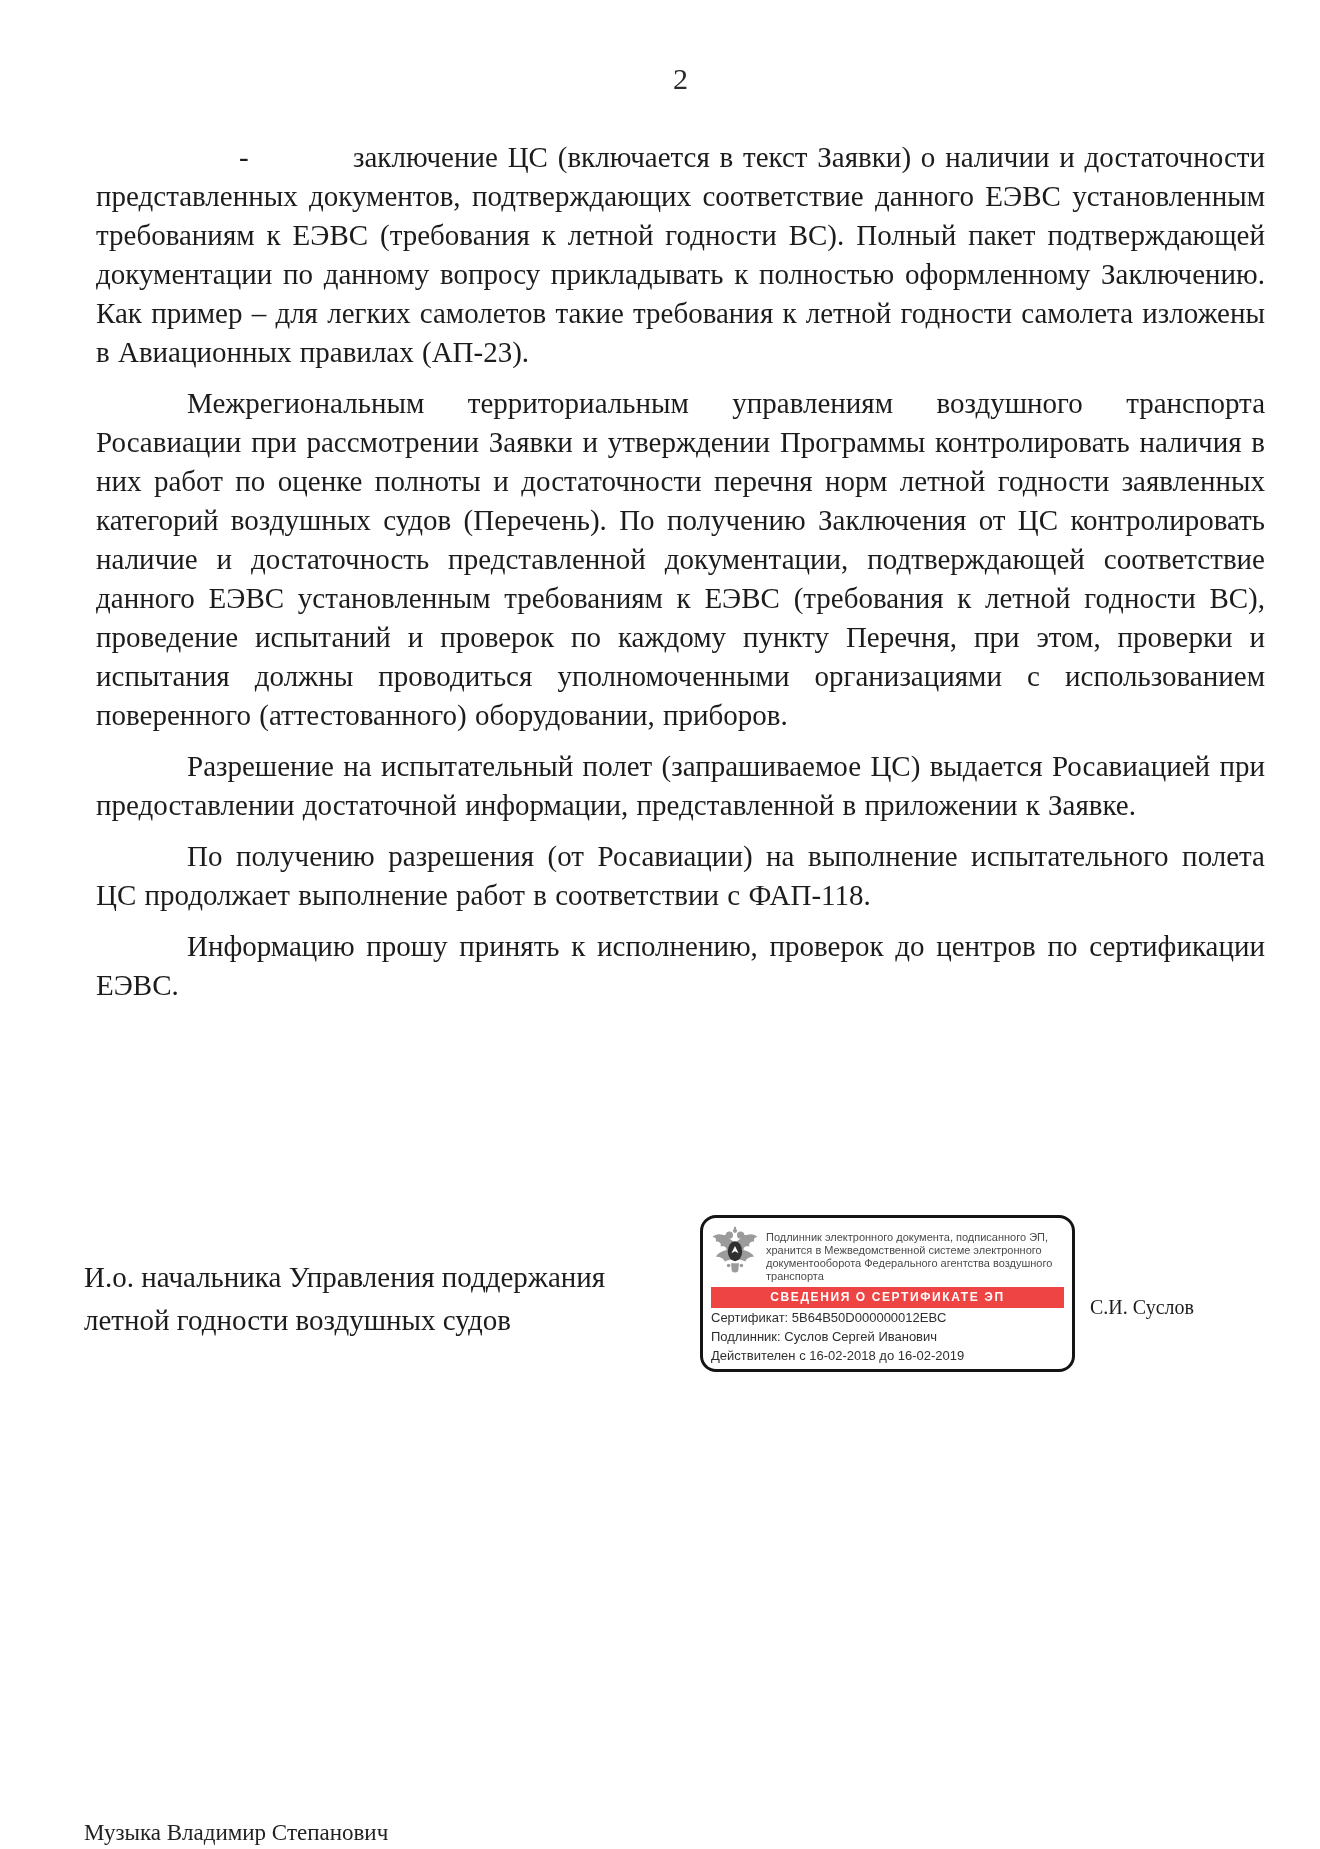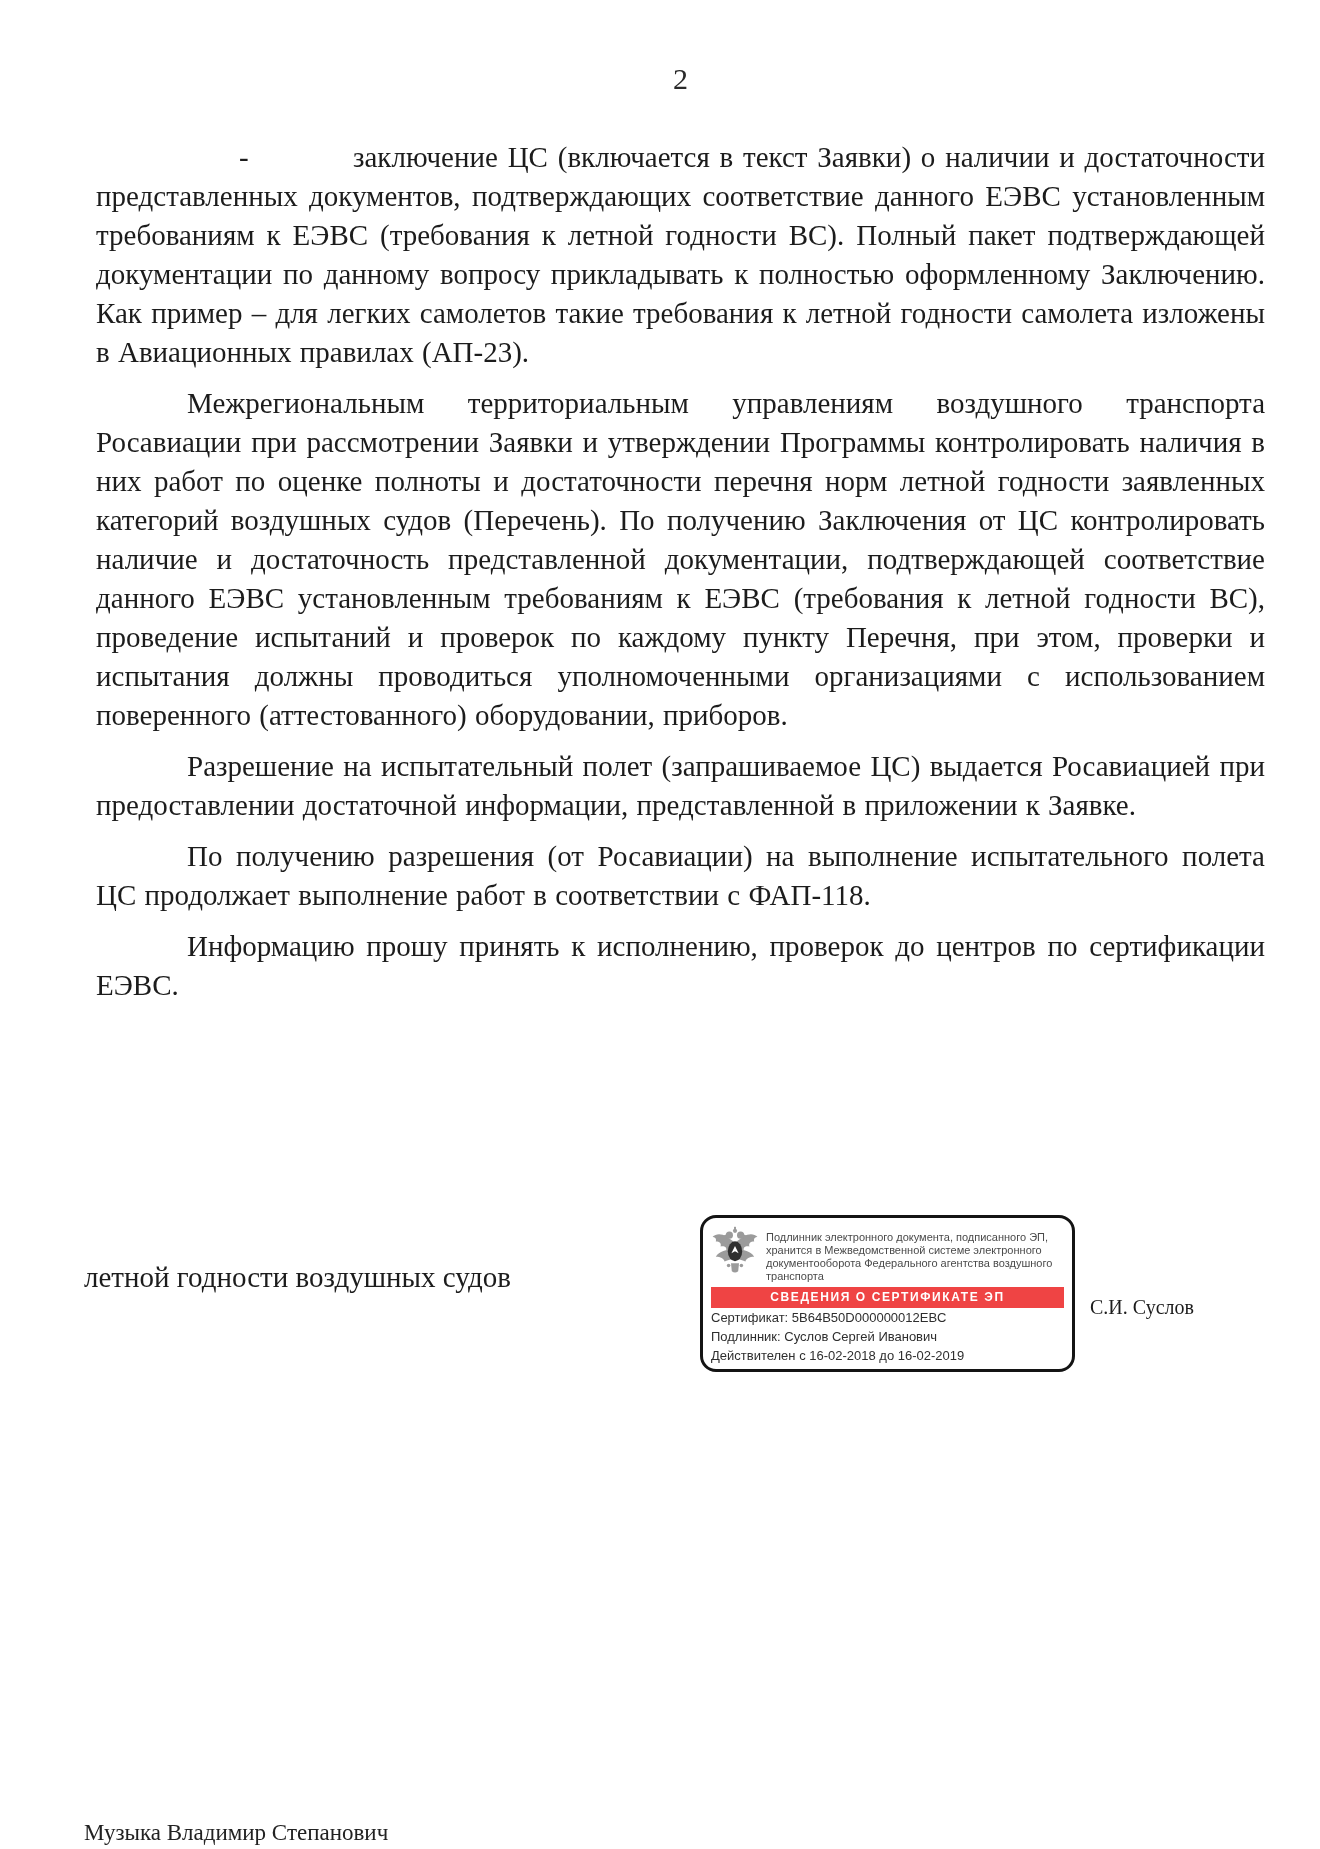--- a/index.html
+++ b/index.html
@@ -110,20 +110,21 @@
 
   <div class="doc-body">
     <p class="para para-first"><span class="lead">-</span><span>заключение ЦС (включается в текст Заявки) о наличии и достаточности представленных документов, подтверждающих соответствие данного ЕЭВС установленным требованиям к ЕЭВС (требования к летной годности ВС). Полный пакет подтверждающей документации по данному вопросу прикладывать к полностью оформленному Заключению. Как пример – для легких самолетов такие требования к летной годности самолета изложены в Авиационных правилах (АП-23).</span></p>
     <p class="para">Межрегиональным территориальным управлениям воздушного транспорта Росавиации при рассмотрении Заявки и утверждении Программы контролировать наличия в них работ по оценке полноты и достаточности перечня норм летной годности заявленных категорий воздушных судов (Перечень). По получению Заключения от ЦС контролировать наличие и достаточность представленной документации, подтверждающей соответствие данного ЕЭВС установленным требованиям к ЕЭВС (требования к летной годности ВС), проведение испытаний и проверок по каждому пункту Перечня, при этом, проверки и испытания должны проводиться уполномоченными организациями с использованием поверенного (аттестованного) оборудовании, приборов.</p>
     <p class="para">Разрешение на испытательный полет (запрашиваемое ЦС) выдается Росавиацией при предоставлении достаточной информации, представленной в приложении к Заявке.</p>
     <p class="para">По получению разрешения (от Росавиации) на выполнение испытательного полета ЦС продолжает выполнение работ в соответствии с ФАП-118.</p>
     <p class="para">Информацию прошу принять к исполнению, проверок до центров по сертификации ЕЭВС.</p>
   </div>
 
   <div class="signature-block">
+    <div>И.о. начальника Управления поддержания</div>
     <div>летной годности воздушных судов</div>
   </div>
 
   <div class="stamp">
     <div class="stamp-head">
       <span class="stamp-emblem">
         <svg width="48" height="54" viewBox="0 0 60 66" aria-hidden="true">
           <g fill="#9b9b9b">
             <path d="M28 23 C20 10 8 8 2 14 C6 15 7 17 6 20 C11 20 13 22 12 26 C17 25 20 27 19 31 C22 30 26 28 28 27 Z"></path>
             <path d="M32 23 C40 10 52 8 58 14 C54 15 53 17 54 20 C49 20 47 22 48 26 C43 25 40 27 41 31 C38 30 34 28 32 27 Z"></path>

